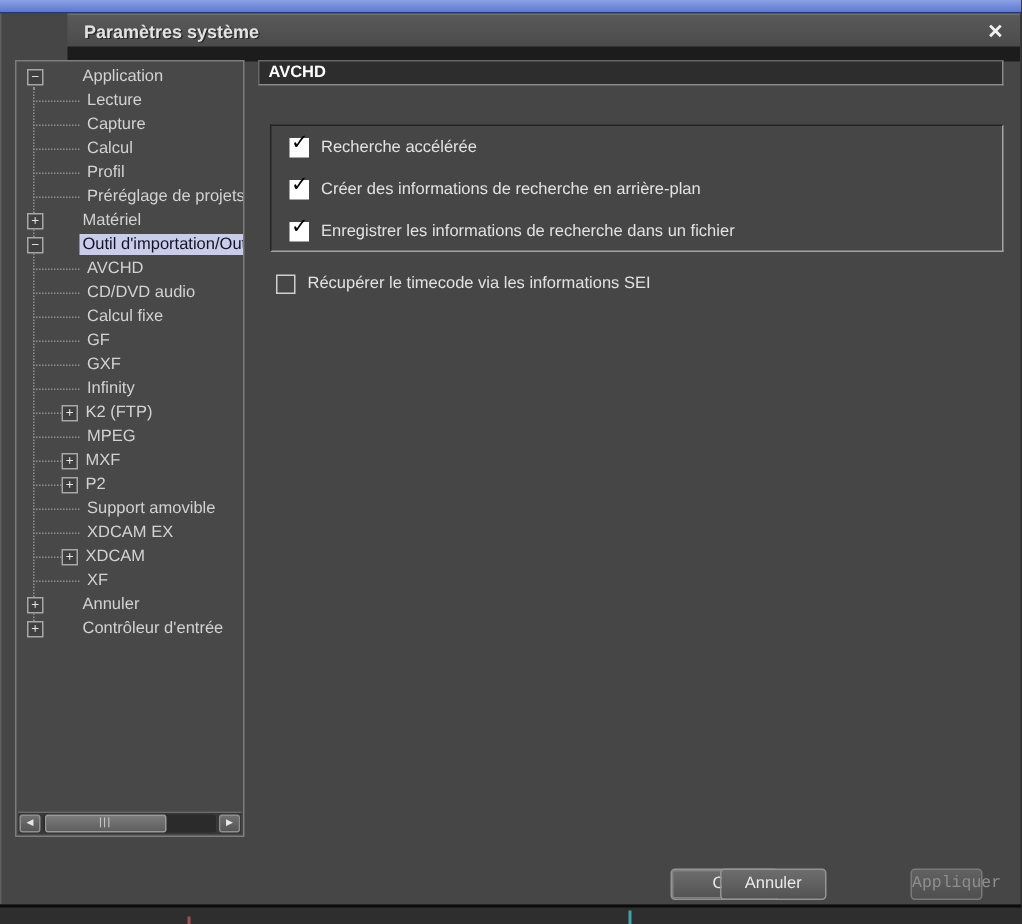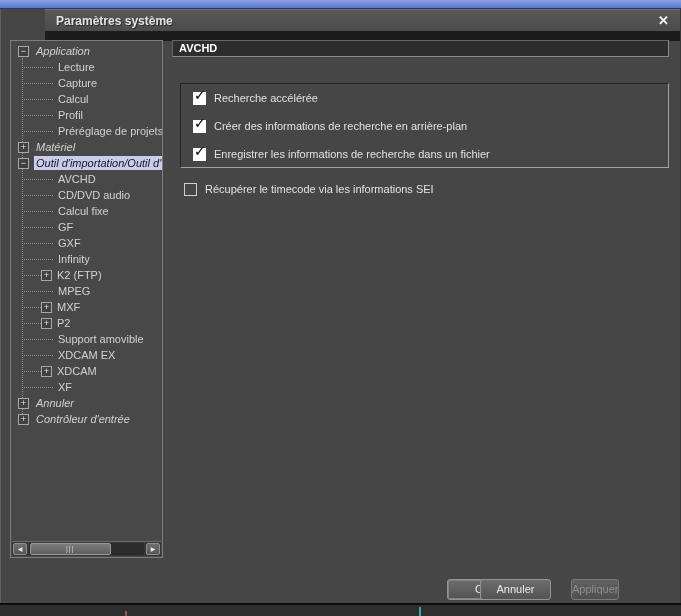--- a/index.html
+++ b/index.html
@@ -34,21 +34,21 @@
   .tree-row { height:16px; display:flex; align-items:center; white-space:nowrap;
     overflow:hidden; font-size:11px; color:#d2d2d2; position:relative; }
   .tree-row.d0 { padding-left:7px; }
   .tree-row.d1 { padding-left:11px; }
   .stub { width:31px; border-top:1px dotted #8f8f8f; flex:none; }
   .stub.short { width:19px; }
   .ebox { width:11px; height:11px; flex:none; z-index:1;
     border:1px solid #a8a8a8; background:#404040; color:#e4e4e4;
     font-size:9px; line-height:9px; text-align:center; }
   .tlabel { margin-left:3px; padding:1px 2px; }
-  .d0 .tlabel { margin-left:5px;font-style:italic; }
+  .d0 .tlabel { margin-left:24px; }
   .tree-row.sel .tlabel { background:#c9cde9; color:#141428; }
 
   
   .hscroll { position:absolute; left:1px; right:1px; bottom:1px; height:15px;
     background:#383838; border-top:1px solid #6a6a6a; display:flex; align-items:center; }
   .sb-btn { width:14px; height:12px; margin:0 1px; flex:none;
     background:linear-gradient(#6f6f6f,#565656); border:1px solid #8f8f8f; border-radius:2px;
     color:#e8e8e8; font-size:6px; line-height:10px; text-align:center; }
   .sb-track { flex:1; height:12px; margin:0 1px; position:relative;
     background:#2b2b2b; border-radius:2px; }
@@ -71,22 +71,22 @@
     font-size:14px; font-weight:bold; font-family:"DejaVu Sans",sans-serif; }
   .cb.unchecked { border:1px solid #cfcfcf; background:transparent; }
   .sei-row { left:184px; top:181px; }
 
   
   .btn { position:absolute; top:579px; height:21px; border:1px solid #949494; border-radius:3px;
     background:linear-gradient(#6d6d6d,#535353); color:#eaeaea; font-size:11px;
     text-align:center; line-height:19px; }
   .btn-ok { left:447px; width:72px; box-shadow:inset 0 0 0 1px #828282; }
   .btn-cancel { left:480px; width:71px; }
-  .btn-apply { left:571px; width:48px; color:#8e8e8e; border-color:#7a7a7a;
-    background:linear-gradient(#616161,#4f4f4f); }
+  .btn-apply { left:607px; width:48px; color:#8e8e8e; border-color:#7a7a7a;
+    background:linear-gradient(#616161,#4f4f4f);font-family:Liberation Mono, monospace; }
 </style>
 </head>
 <body>
 
 <div class="page">
 
   <div class="blue-strip"></div>
 
   <div class="dialog">
     <div class="titlebar">

